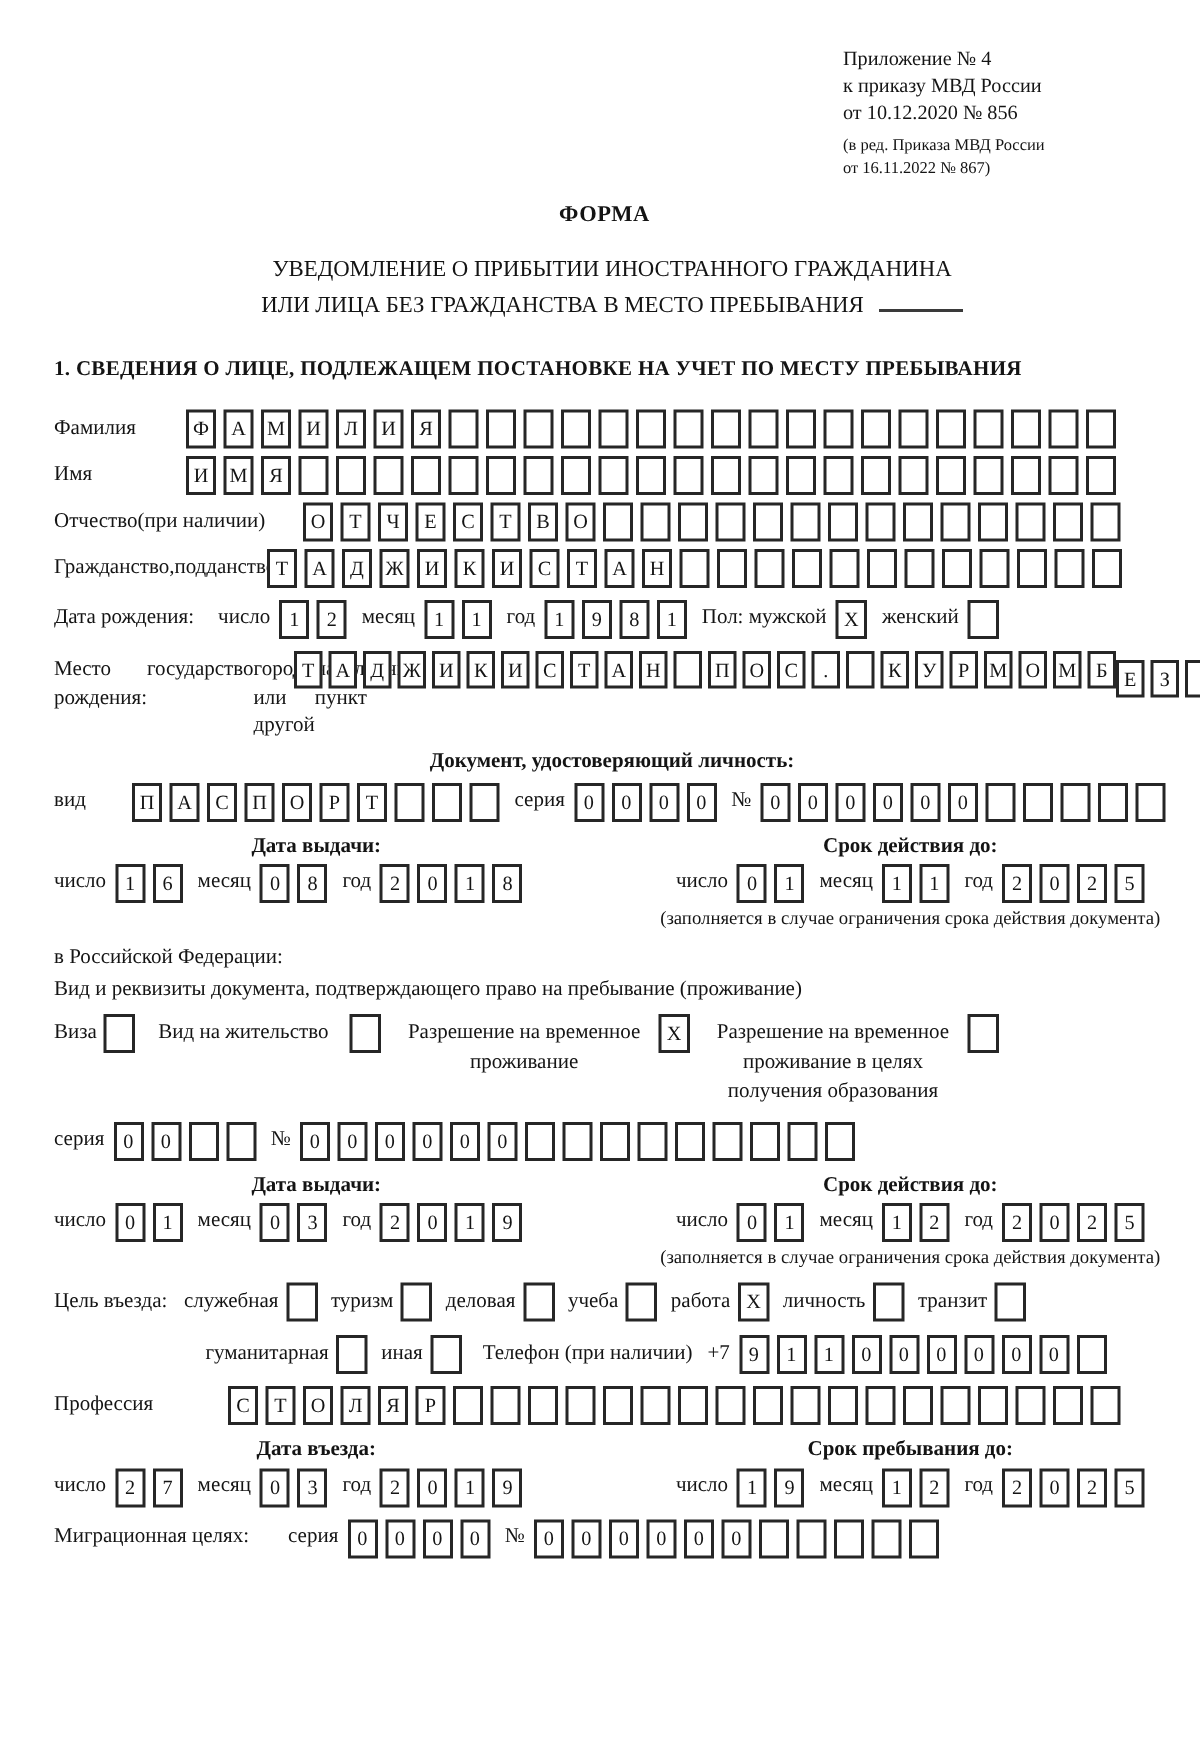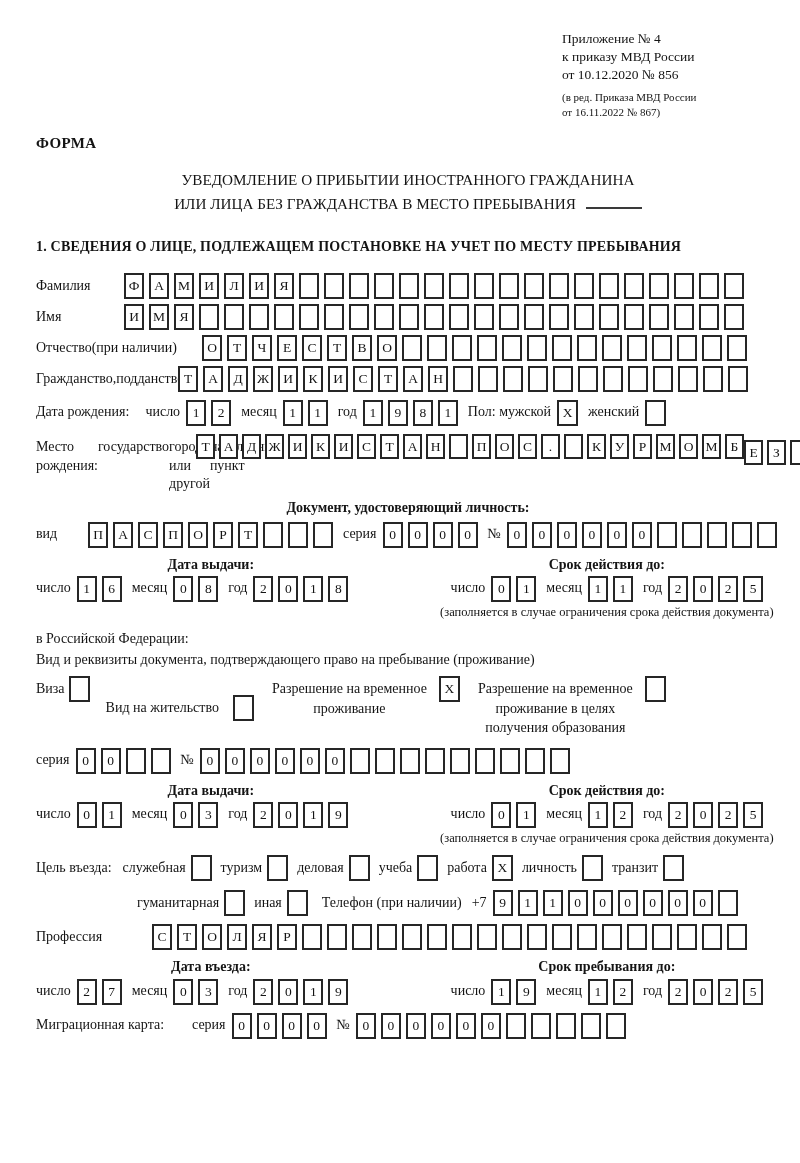--- a/index.html
+++ b/index.html
@@ -3,21 +3,21 @@
 <meta charset="utf-8">
 <style>
   html,body {margin:0; padding:0; background:#ffffff;}
   .page {
     position:relative; width:800px; height:1042px; box-sizing:border-box;
     padding:30px 20px 16px 36px; overflow:hidden; background:#fff;
     font-family:"Liberation Serif","DejaVu Serif",serif; color:#141414; font-size:14px;
   }
   .appendix {margin-left:auto; width:218px; line-height:1.35; font-size:13.5px;}
   .edition {margin-left:auto; width:218px; line-height:1.35; font-size:11px; margin-top:5px;}
-  .forma {text-align:left; font-weight:bold; font-size:15px; margin-top:16px; padding-right:10px; letter-spacing:.4px;}
+  .forma {text-align:center; font-weight:bold; font-size:15px; margin-top:16px; padding-right:10px; letter-spacing:.4px;}
   .title {text-align:center; font-weight:normal; font-size:15.2px; line-height:1.55; margin-top:16px;}
   .blank-line {display:inline-block; width:56px; border-bottom:2px solid #3a3a3a; height:12px; margin-left:10px;}
   .sec-heading {font-weight:bold; font-size:14px; margin-top:24px; letter-spacing:.2px;}
   .form-area {margin-top:18px;}
   .frow {display:flex; align-items:flex-start; margin-top:5px;}
   .flabel {flex:0 0 auto; padding-top:4px; line-height:1.3;}
   .lw-88 {width:88px;} .lw-142 {width:142px;} .lw-166 {width:166px;} .lw-160 {width:160px;} .lw-116 {width:116px;}
   .cells {display:inline-flex; flex-wrap:nowrap; align-items:flex-start;}
   .cell {flex:0 0 auto; width:20px; height:26px; box-sizing:border-box; border:2px solid #262626;
          margin-right:5px; text-align:center; font-size:13.5px; line-height:22px; background:#fff;}
@@ -407,21 +407,21 @@
     <div class="para">
       <div>в Российской Федерации:</div>
       <div>Вид и реквизиты документа, подтверждающего право на пребывание (проживание)</div>
     </div>
 
     <div class="permit-row">
       <div class="pblock">
         <span class="ptext">Виза</span>
         <span class="checkbox" style="margin-left:4px;"></span>
       </div>
-      <div class="pblock" style="margin-left:16px;margin-top:19px;">
+      <div class="pblock" style="margin-left:16px;">
         <span class="ptext">Вид на жительство</span>
         <span class="checkbox" style="margin-left:14px;"></span>
       </div>
       <div class="pblock" style="margin-left:18px;">
         <span class="ptext">
           <span>Разрешение на временное</span><br>
           <span>проживание</span>
         </span>
         <span class="checkbox" style="margin-left:12px;">X</span>
       </div>
@@ -625,21 +625,21 @@
               <span class="cell">2</span>
               <span class="cell">0</span>
               <span class="cell">2</span>
               <span class="cell">5</span>
             </span>
         </div>
       </div>
     </div>
 
     <div class="mig-row">
-      <span class="inline-label" style="width:150px;">Миграционная карта:</span>
+      <span class="inline-label" style="width:150px;">Миграционная целях:</span>
       <span class="inline-label">серия</span>
       <span class="cells">
           <span class="cell">0</span>
           <span class="cell">0</span>
           <span class="cell">0</span>
           <span class="cell">0</span>
         </span>
       <span class="inline-label gap-l">№</span>
       <span class="cells">
           <span class="cell">0</span>

